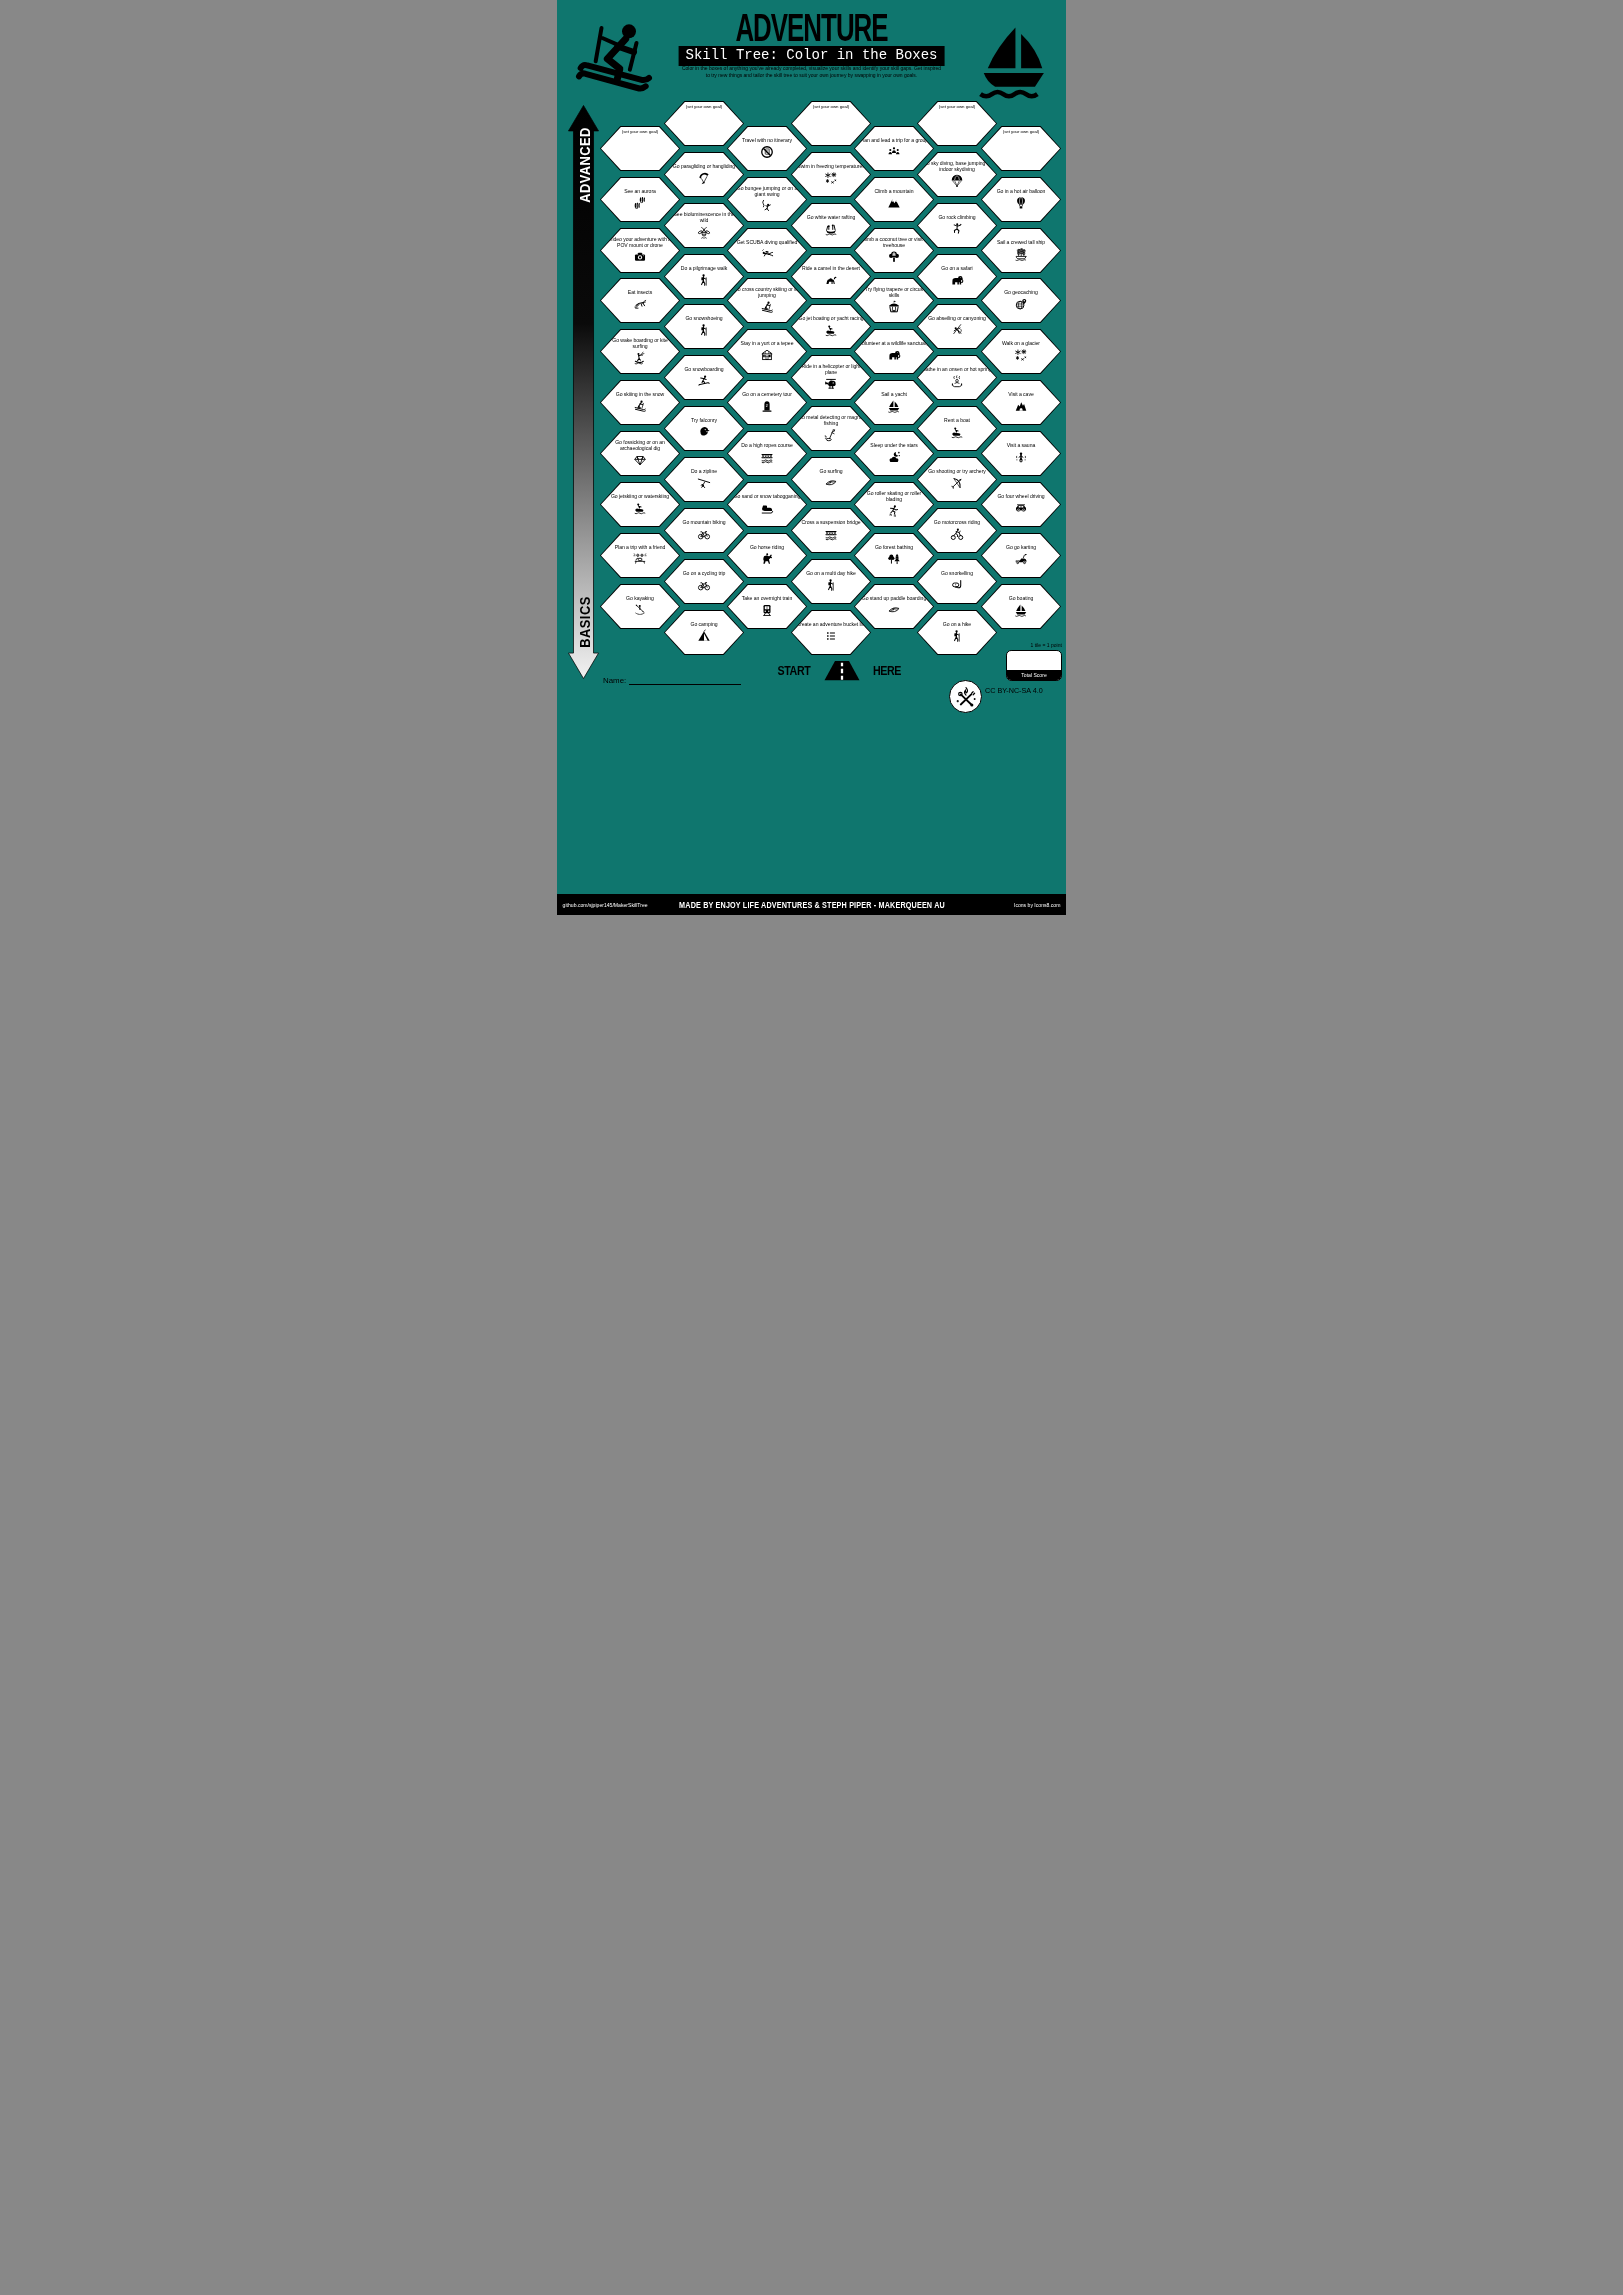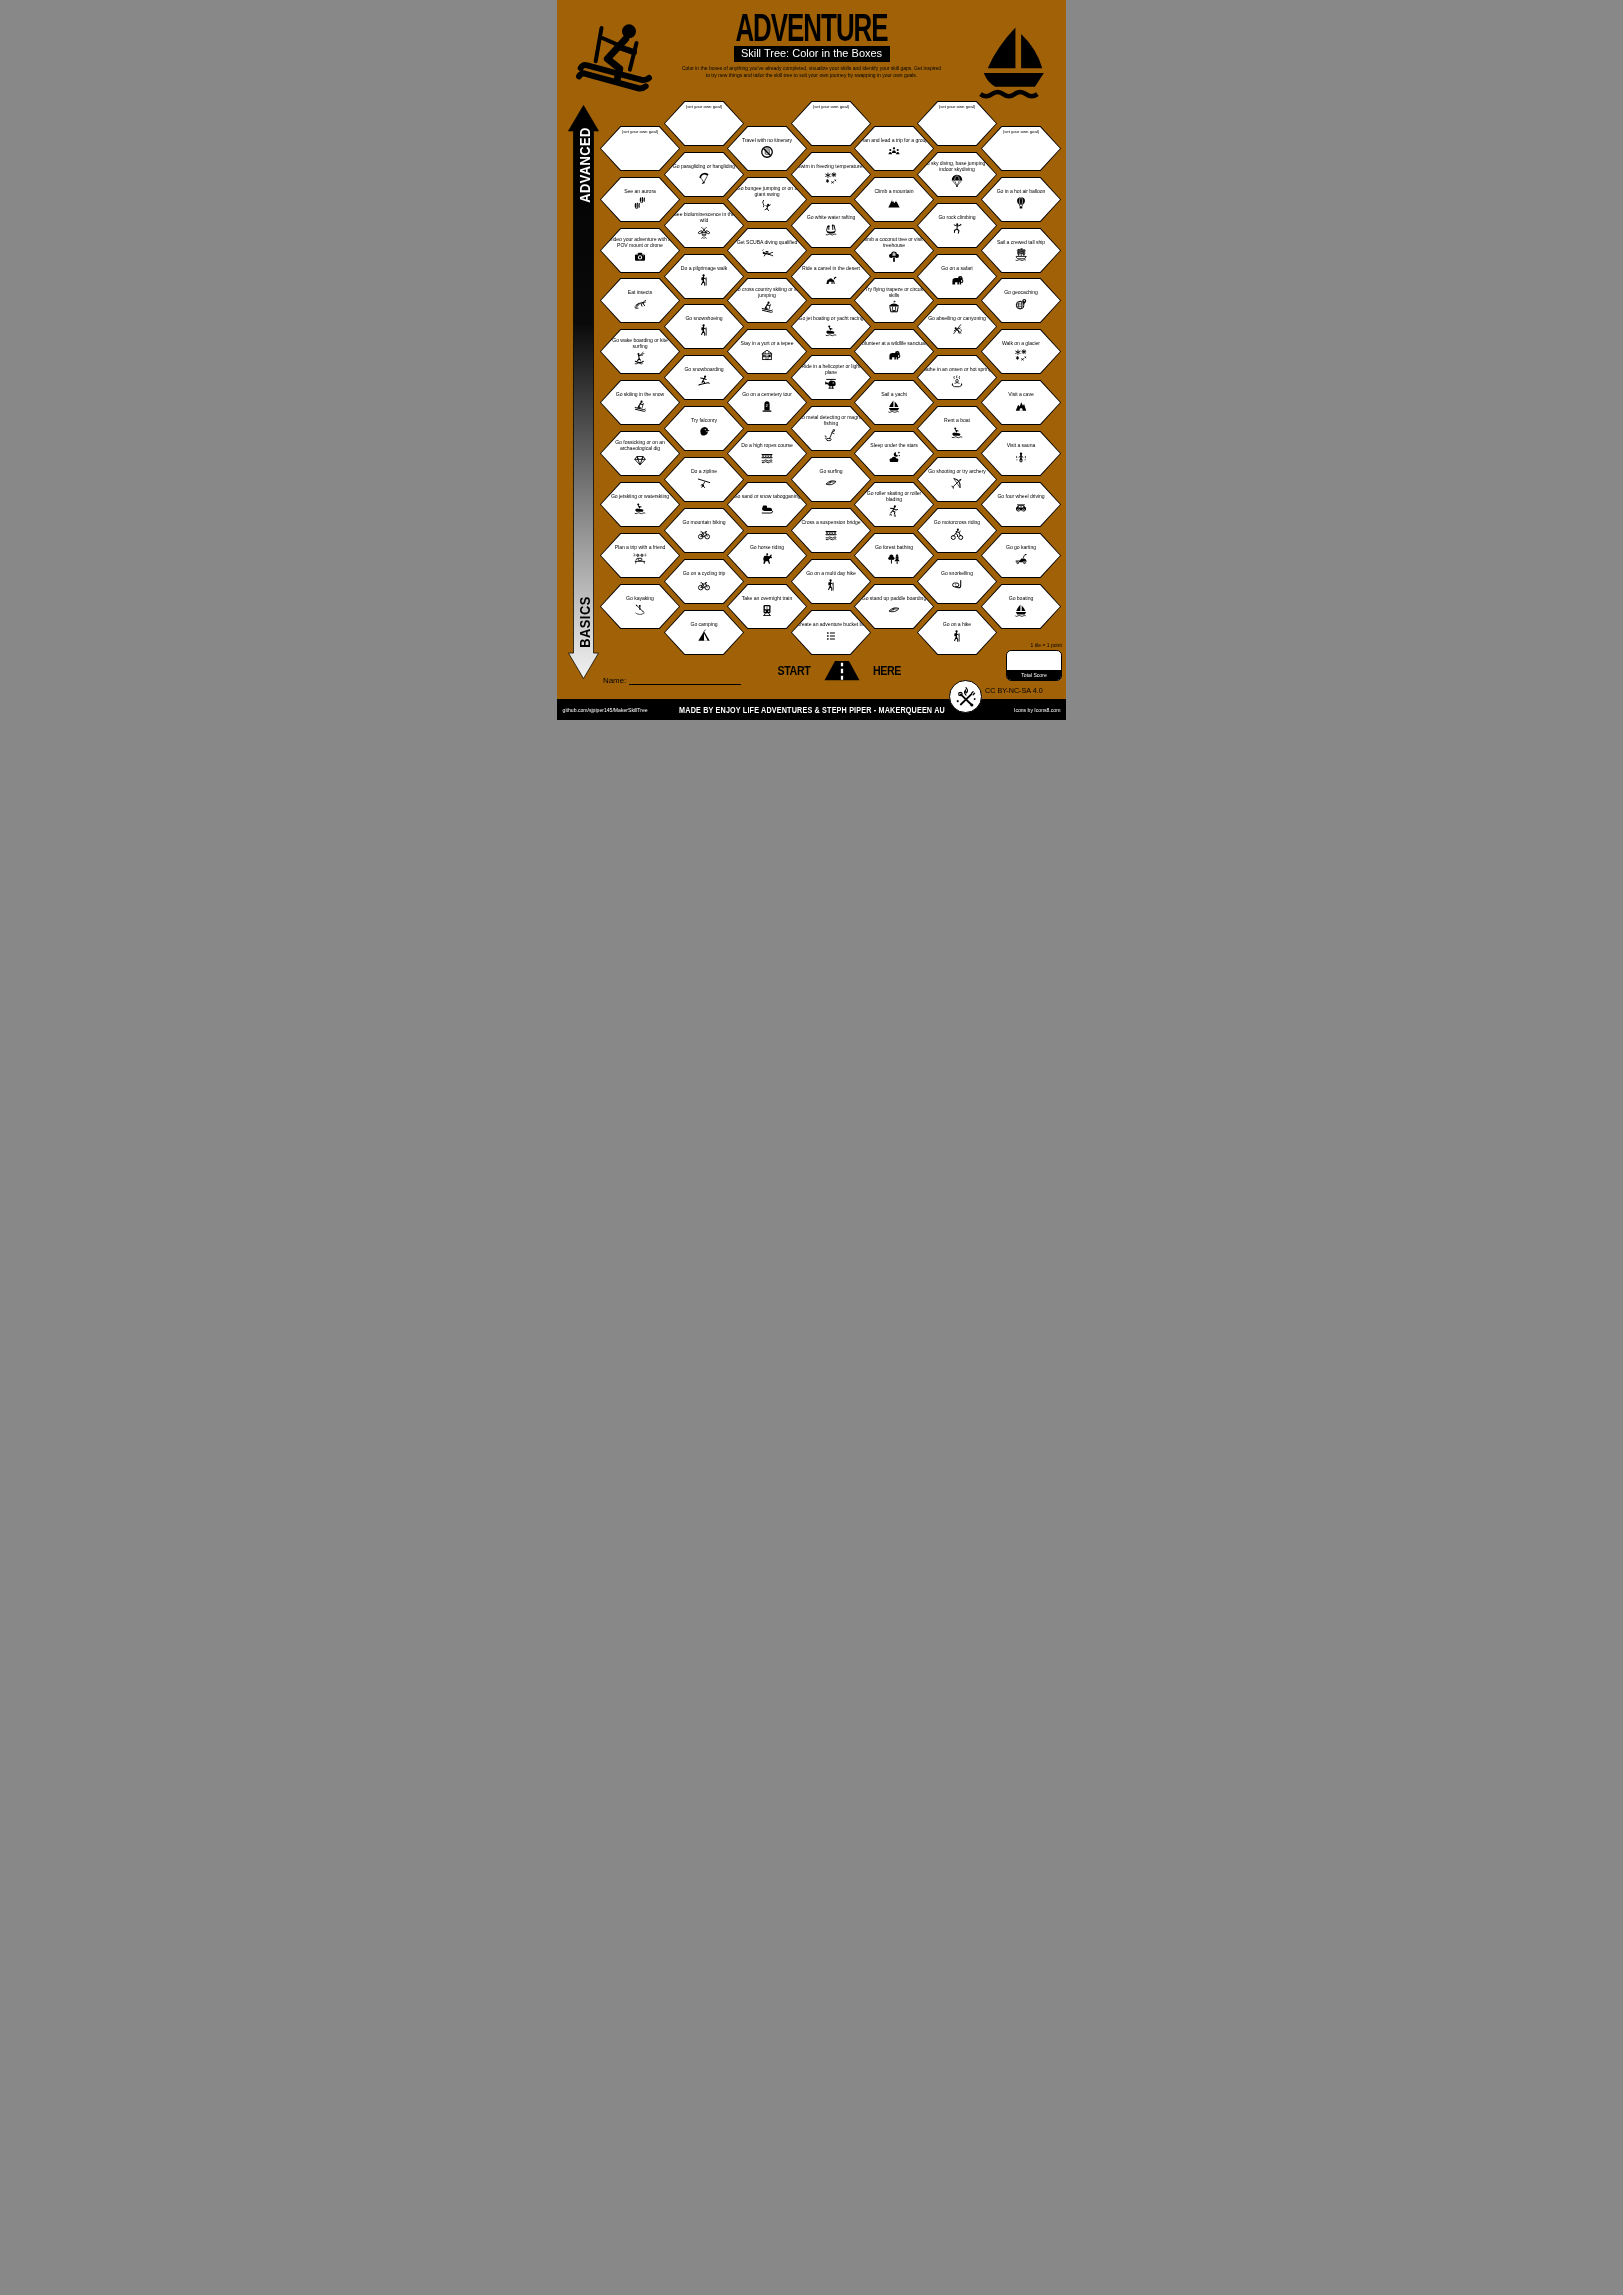--- a/index.html
+++ b/index.html
@@ -1,24 +1,24 @@
 <!DOCTYPE html>
 <html style="font-size:7.4px"><head>
 <meta charset="utf-8">
 <style>
   html,body{margin:0;padding:0;background:#888;}
-  .page{position:relative;width:509px;height:720px;background:#a16207;margin:0 auto;
+  .page{position:relative;width:509px;height:915px;background:#0f766e;margin:0 auto;
         font-family:"Liberation Sans",sans-serif;color:#000;overflow:hidden;}
 
   
   .title{position:absolute;top:6.5px;left:0;right:0;text-align:center;
          font-size:36px;font-weight:700;letter-spacing:-1.4px;
          transform:scaleX(.72) scaleY(1.08);white-space:nowrap;}
   .subtitle{position:absolute;top:46px;left:50%;transform:translateX(-50%);
-            background:#000;color:#fff;font-size:11px;padding:1.4px 7.4px 2.8px;white-space:nowrap;}
+            background:#000;color:#fff;font-size:14px;padding:1.4px 7.4px 2.8px;white-space:nowrap;font-family:Liberation Mono, monospace;}
   .desc{position:absolute;top:65px;left:50%;transform:translateX(-50%);
         width:305px;text-align:center;font-size:5px;line-height:1.4;}
   .hero{position:absolute;}
   .hero-ski{left:16.7px;top:17.6px;width:80px;height:80px;}
   .hero-boat{right:14px;top:21px;width:78px;height:78px;}
 
   
   .axis-arrow{position:absolute;left:11px;top:105px;width:31px;height:574px;}
   .axis-label{position:absolute;white-space:nowrap;font-weight:700;font-size:14px;letter-spacing:0.5px;}
   .axis-label.advanced{left:27px;top:165px;color:#fff;transform:translate(-50%,-50%) rotate(-90deg) scale(.92,1.1);}

